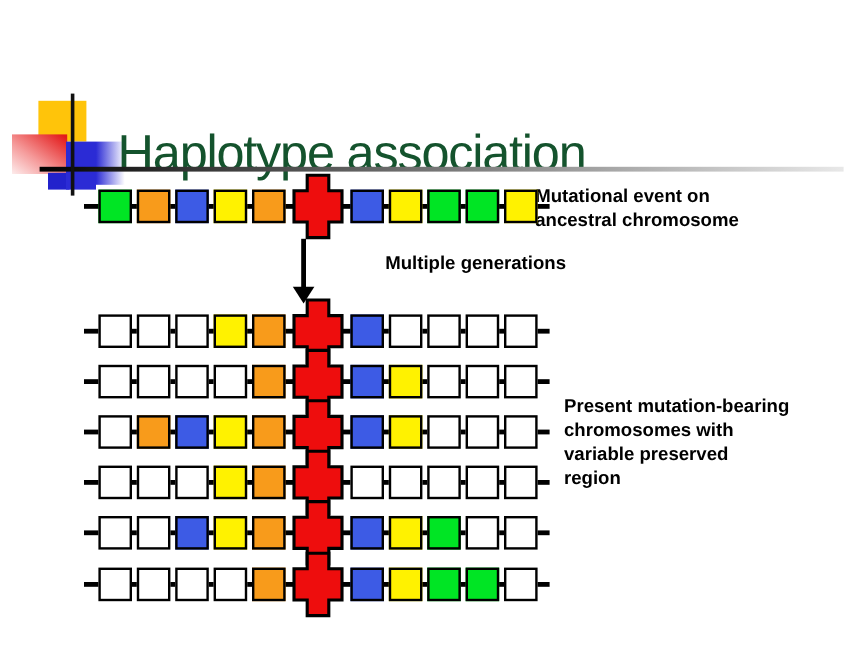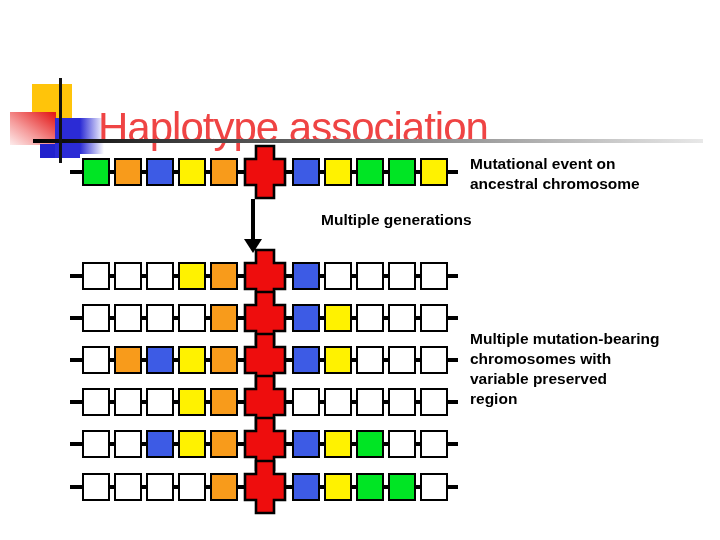--- a/index.html
+++ b/index.html
@@ -25,21 +25,21 @@
   .slide-title{
     left:98px;top:76px;width:560px;
     font-size:42px;letter-spacing:-1px;line-height:48px;font-weight:400;
   }
 
   
   .label{
     font-weight:700;font-size:15.5px;line-height:20px;color:#000;
     white-space:pre-line;
   }
-  .label-mutational{left:470px;top:154px;width:230px;}
+  .label-mutational{left:446px;top:154px;width:230px;}
   .label-generations{left:277px;top:210px;width:230px;margin-left:44px;}
   .label-present{left:470px;top:329px;width:240px;}
 
   
   .arrow-line{left:251px;top:199px;width:4px;height:41px;background:#000;}
   .arrow-head{left:244px;top:239px;width:0;height:0;
     border-left:9px solid transparent;border-right:9px solid transparent;
     border-top:14px solid #000;}
 
   
@@ -60,21 +60,21 @@
 </style>
 </head>
 <body>
 
 <div class="abs logo-yellow"></div>
 <div class="abs logo-red"></div>
 <div class="abs logo-blue-low"></div>
 <div class="abs logo-blue-main"></div>
 <div class="abs logo-blue-fade"></div>
 
-<h1 class="abs slide-title" style="color: #ef4444;">Haplotype association</h1>
+<h1 class="abs slide-title" style="color: #14532d;">Haplotype association</h1>
 
 <div class="abs title-rule"></div>
 <div class="abs logo-vline"></div>
 
 <div id="diagram">
     <div class="chrom-row" style="top: 157px;">
       <div class="chrom-line"></div>
       <div class="marker" style="background: rgb(0, 229, 36);"></div>
       <div class="marker" style="background: rgb(248, 155, 27);"></div>
       <div class="marker" style="background: rgb(61, 91, 229);"></div>
@@ -186,16 +186,16 @@
       <div class="marker" style="background: rgb(255, 255, 255);"></div>
     </div>
   </div>
 
 <div class="abs arrow-line"></div>
 <div class="abs arrow-head"></div>
 
 <div class="abs label label-mutational">Mutational event on
 ancestral chromosome</div>
 <div class="abs label label-generations">Multiple generations</div>
-<div class="abs label label-present">Multiple mutation-bearing
+<div class="abs label label-present">Present mutation-bearing
 chromosomes with
 variable preserved
 region</div>
 
 </body></html>

